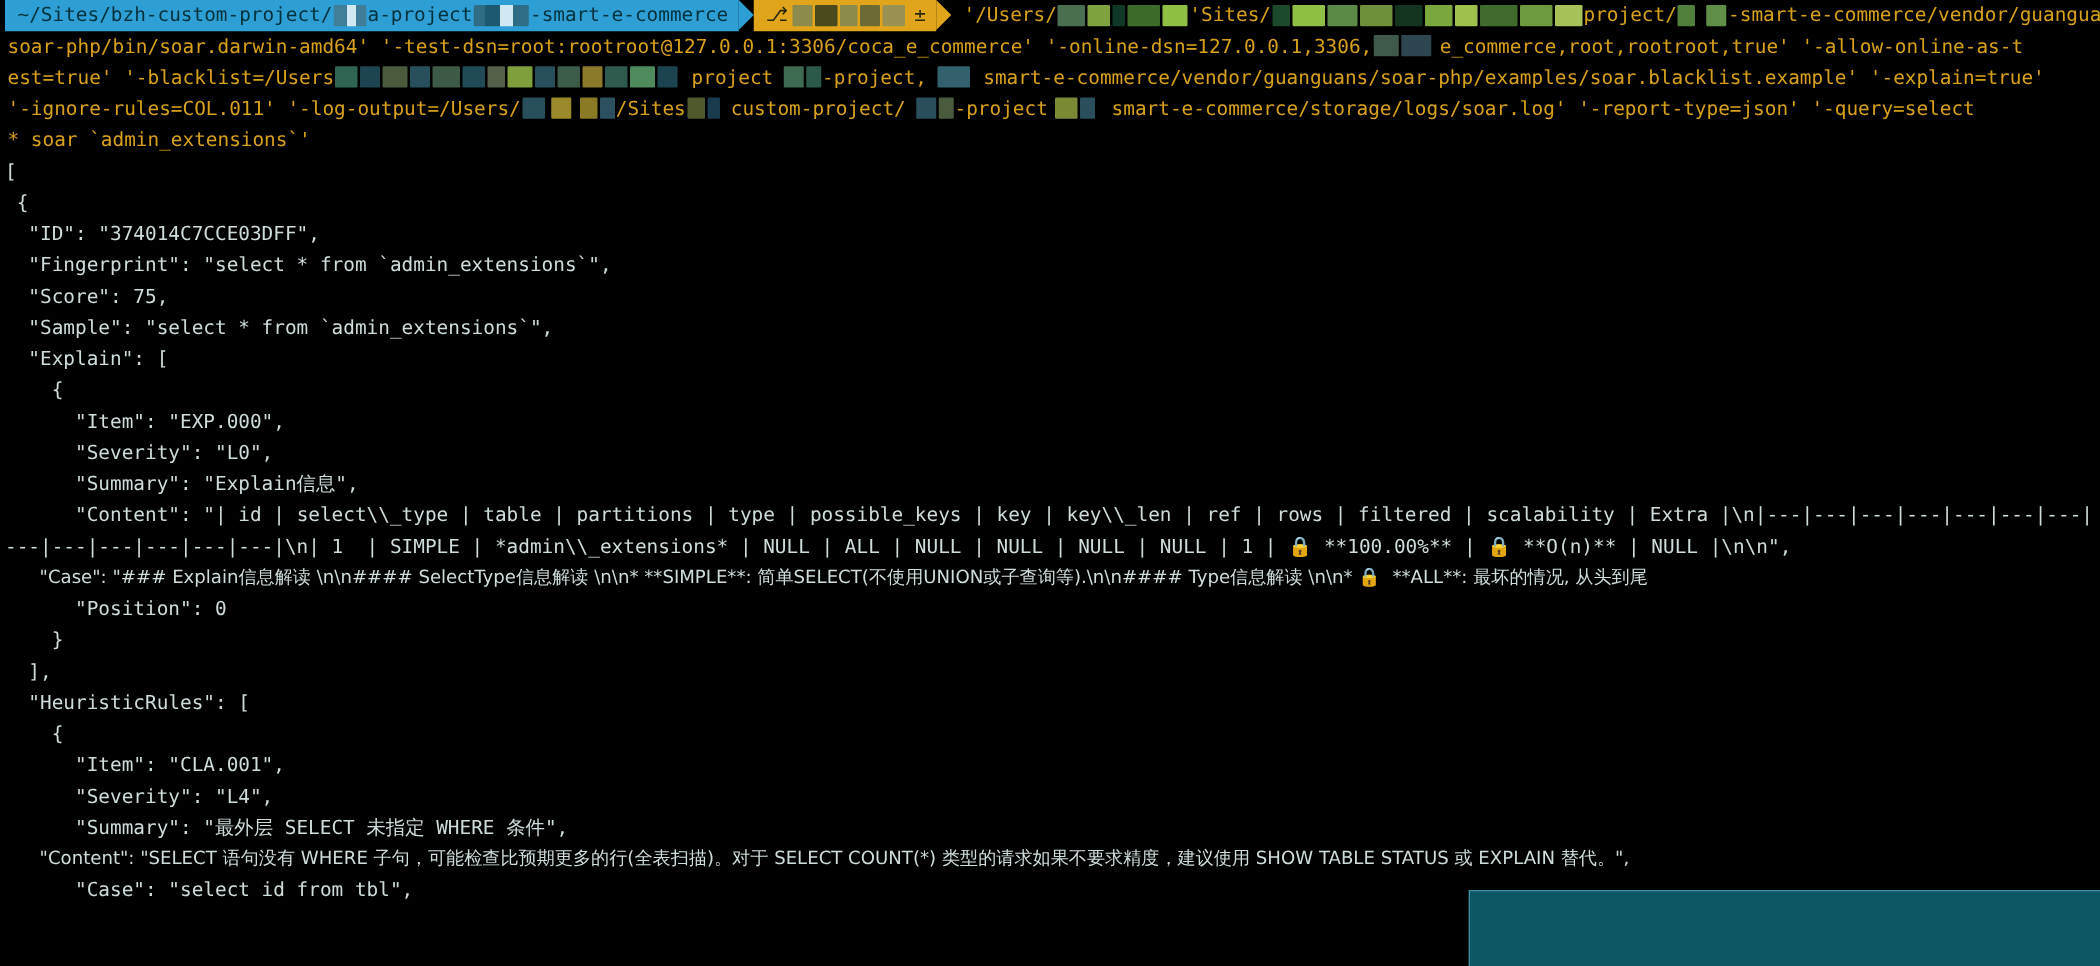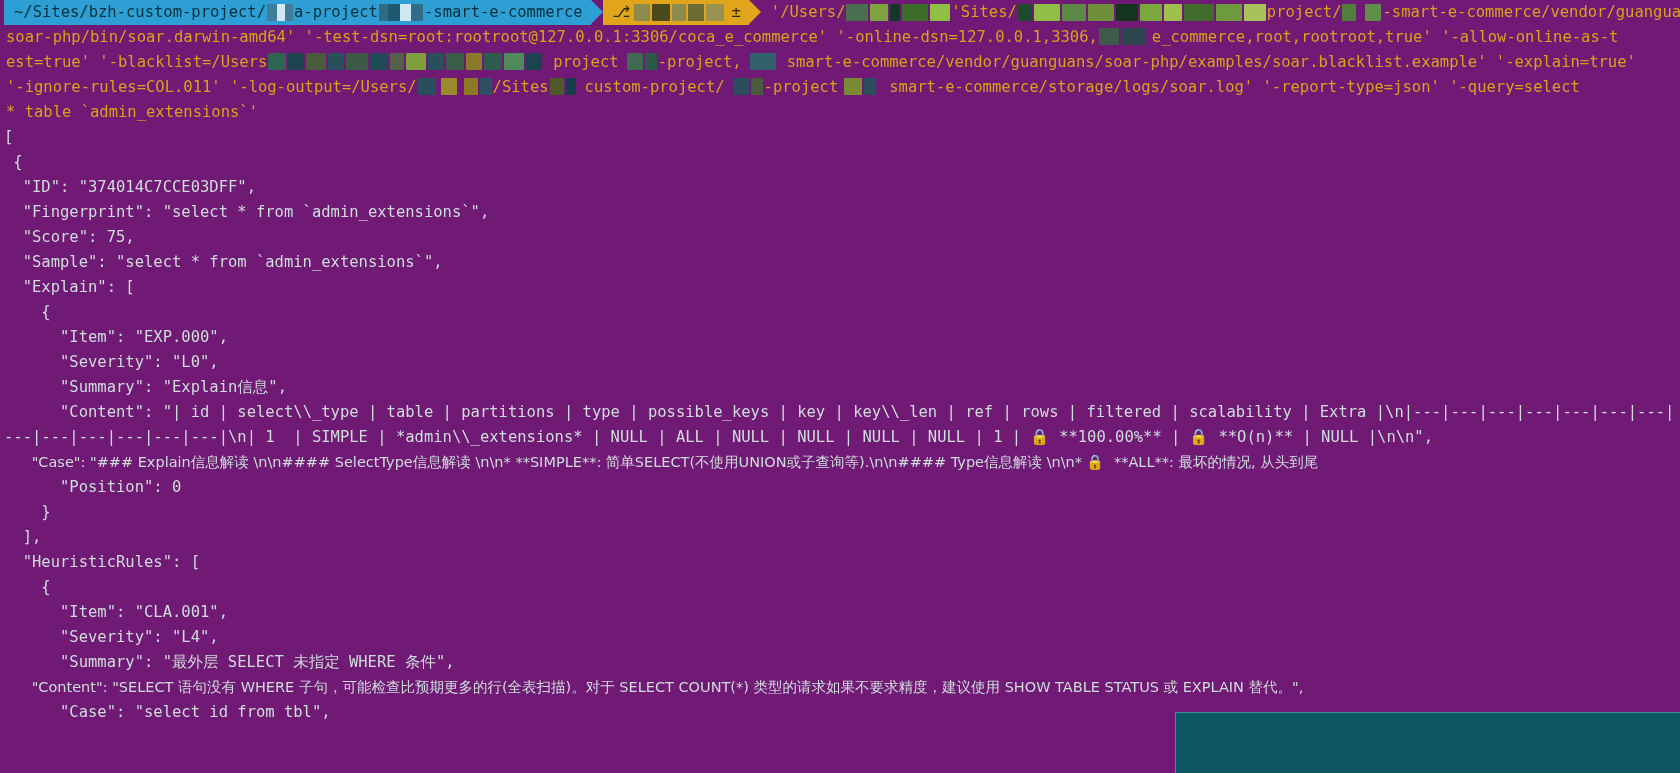--- a/index.html
+++ b/index.html
@@ -17,21 +17,21 @@
     line-height: 25px;
     color: #cfdcdc;
     -webkit-font-smoothing: antialiased;
   }
 
   
   .terminal {
     position: relative;
     width: 1680px;
     height: 773px;
-    background: #701a75;
+    background: #000000;
     overflow: hidden;
   }
 
   .line {
     white-space: pre;
     height: 25px;
     line-height: 25px;
   }
 
   .promptline {
@@ -128,21 +128,21 @@
       <span class="arrow arrow-yellow-to-bg"></span>
       <span class="seg" style="color:#d8a11c;padding-left:10px;"><span>'/Users/</span><span class="redact" style="width:22px;background:#4a6f50;"></span><span class="redact" style="width:18px;background:#7ea33f;"></span><span class="redact" style="width:10px;background:#103826;"></span><span class="redact" style="width:26px;background:#3d6b2a;"></span><span class="redact" style="width:20px;background:#8fbf45;"></span><span>'Sites/</span><span class="redact" style="width:14px;background:#1d4a2c;"></span><span class="redact" style="width:26px;background:#8fbf45;"></span><span class="redact" style="width:24px;background:#5a8a46;"></span><span class="redact" style="width:26px;background:#6f8f3a;"></span><span class="redact" style="width:22px;background:#13351f;"></span><span class="redact" style="width:22px;background:#7ba83c;"></span><span class="redact" style="width:18px;background:#9fc04c;"></span><span class="redact" style="width:30px;background:#3f6b2c;"></span><span class="redact" style="width:26px;background:#6d9a3c;"></span><span class="redact" style="width:22px;background:#a6c258;"></span><span>project/</span><span class="redact" style="width:14px;background:#4f7f3a;"></span><span class="redact" style="width:16px;background:#5f8f46;margin-left:8px;"></span><span>-smart-e-commerce/vendor/guanguans/soar-php/bin/soar.darwin-amd64'</span></span>
     </div>
 
     <div class="line" style="color:#d8a11c;padding-left:2px;"><span>soar-php/bin/soar.darwin-amd64' '-test-dsn=root:rootroot@127.0.0.1:3306/coca_e_commerce' '-online-dsn=127.0.0.1,3306,</span><span class="redact" style="width:20px;background:#3f5a4a;"></span><span class="redact" style="width:24px;background:#2d4650;"></span><span style="margin-left:6px;">e_commerce,root,rootroot,true'</span><span> '-allow-online-as-t</span></div>
 
     <div class="line" style="color:#d8a11c;padding-left:2px;"><span>est=true' '-blacklist=/Users</span><span class="redact" style="width:18px;background:#2f6452;"></span><span class="redact" style="width:16px;background:#1d4450;"></span><span class="redact" style="width:20px;background:#4a5a3c;"></span><span class="redact" style="width:16px;background:#28505c;"></span><span class="redact" style="width:22px;background:#3c5a46;"></span><span class="redact" style="width:18px;background:#1f4a56;"></span><span class="redact" style="width:14px;background:#54604a;"></span><span class="redact" style="width:20px;background:#7f9f3c;"></span><span class="redact" style="width:16px;background:#28505c;"></span><span class="redact" style="width:18px;background:#3a5c48;"></span><span class="redact" style="width:16px;background:#8a7a2a;"></span><span class="redact" style="width:18px;background:#2f5a4e;"></span><span class="redact" style="width:20px;background:#4f8a5c;"></span><span class="redact" style="width:16px;background:#1c4450;"></span><span style="margin-left:10px;">project</span><span class="redact" style="width:16px;background:#3f6a52;margin-left:8px;"></span><span class="redact" style="width:12px;background:#2c5a4a;"></span><span>-project,</span><span class="redact" style="width:26px;background:#32606c;margin-left:8px;"></span><span style="margin-left:10px;">smart-e-commerce/vendor/guanguans/soar-php/examples/soar.blacklist.example' '-explain=true'</span></div>
 
     <div class="line" style="color:#d8a11c;padding-left:2px;"><span>'-ignore-rules=COL.011' '-log-output=/Users/</span><span class="redact" style="width:18px;background:#28505c;"></span><span class="redact" style="width:16px;background:#9a8a2c;margin-left:4px;"></span><span class="redact" style="width:14px;background:#8a7a24;margin-left:6px;"></span><span class="redact" style="width:12px;background:#2c5060;"></span><span>/Sites</span><span class="redact" style="width:14px;background:#4f5a2c;"></span><span class="redact" style="width:10px;background:#1a3a4e;"></span><span style="margin-left:8px;">custom-project/</span><span class="redact" style="width:16px;background:#2a4e5c;margin-left:8px;"></span><span class="redact" style="width:12px;background:#4a5a3c;"></span><span>-project</span><span class="redact" style="width:18px;background:#7a8a34;margin-left:6px;"></span><span class="redact" style="width:12px;background:#2a4e5c;"></span><span style="margin-left:12px;">smart-e-commerce/storage/logs/soar.log' '-report-type=json' '-query=select</span></div>
 
-    <div class="line" style="color:#d8a11c;padding-left:2px;">* table `admin_extensions`'</div>
+    <div class="line" style="color:#d8a11c;padding-left:2px;">* soar `admin_extensions`'</div>
 
     <div class="out-line">[</div>
     <div class="out-line"> {</div>
     <div class="out-line">  "ID": "374014C7CCE03DFF",</div>
     <div class="out-line">  "Fingerprint": "select * from `admin_extensions`",</div>
     <div class="out-line">  "Score": 75,</div>
     <div class="out-line">  "Sample": "select * from `admin_extensions`",</div>
     <div class="out-line">  "Explain": [</div>
     <div class="out-line">    {</div>
     <div class="out-line">      "Item": "EXP.000",</div>

